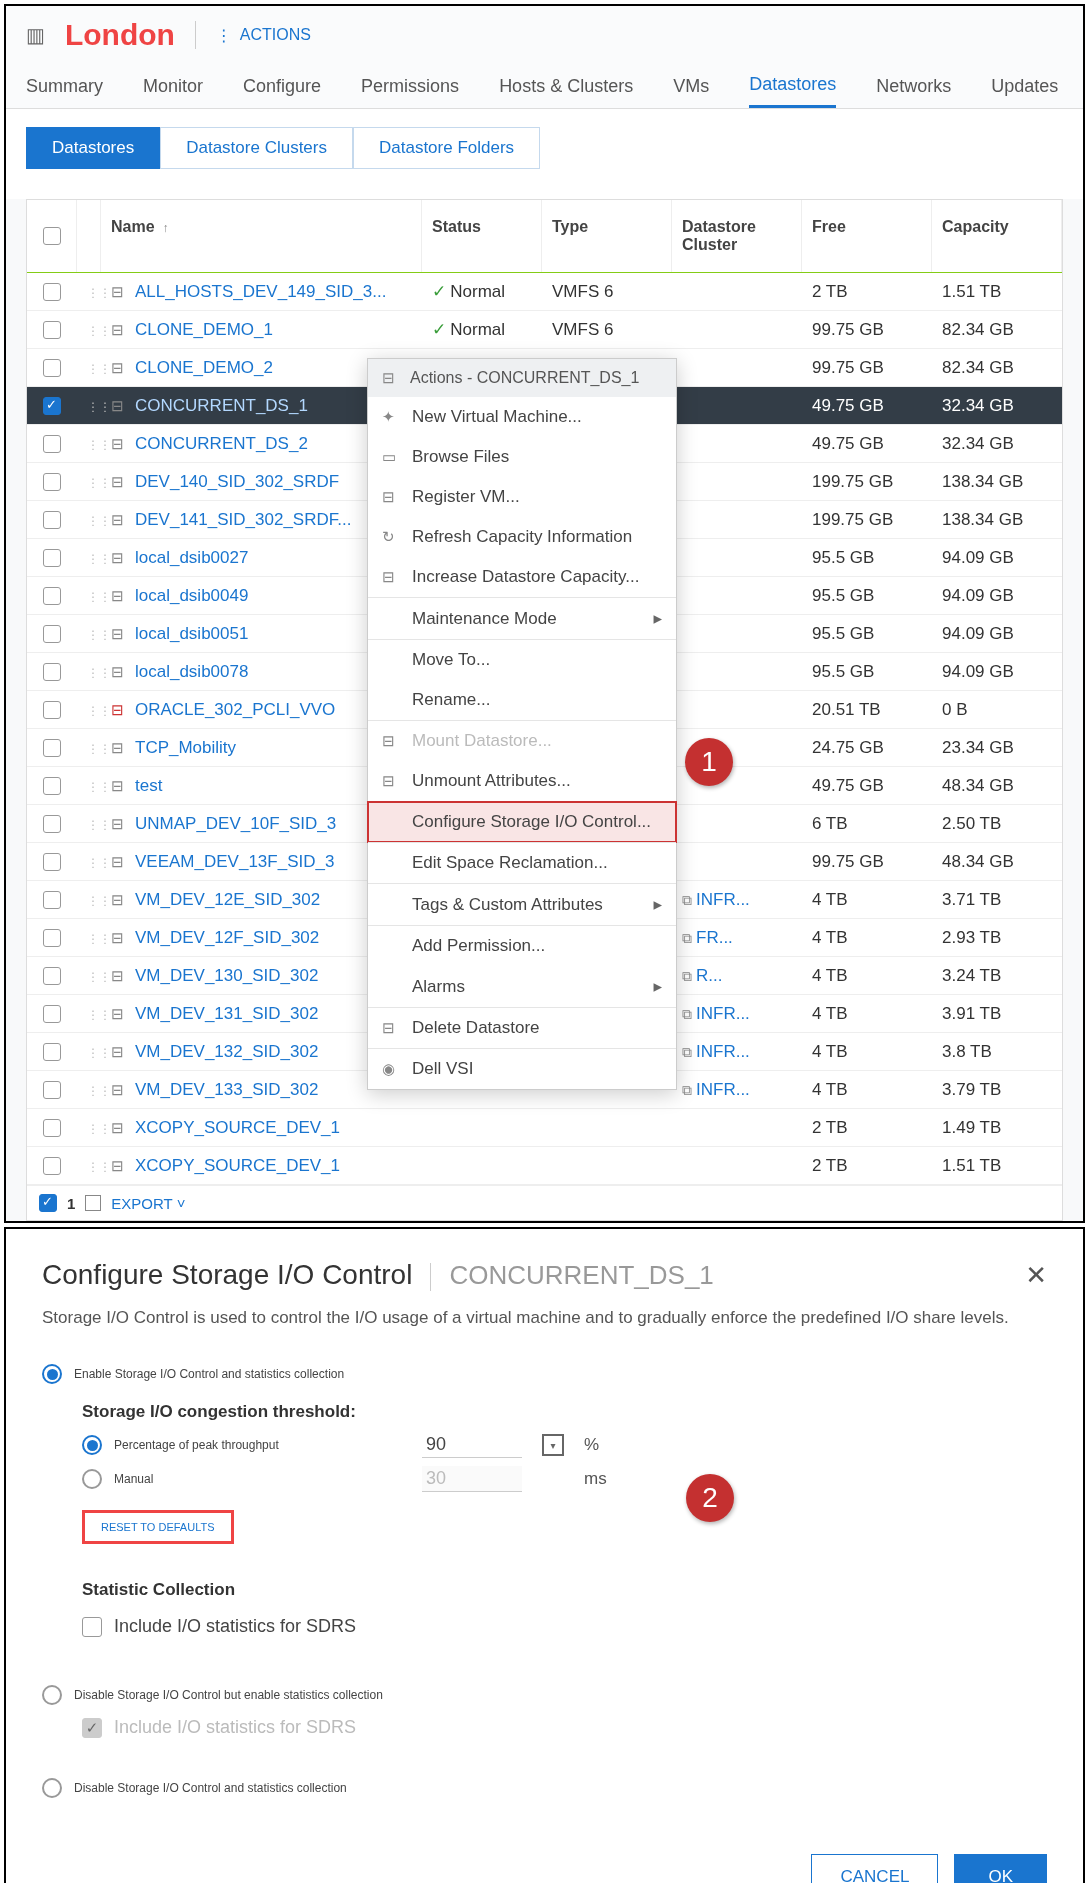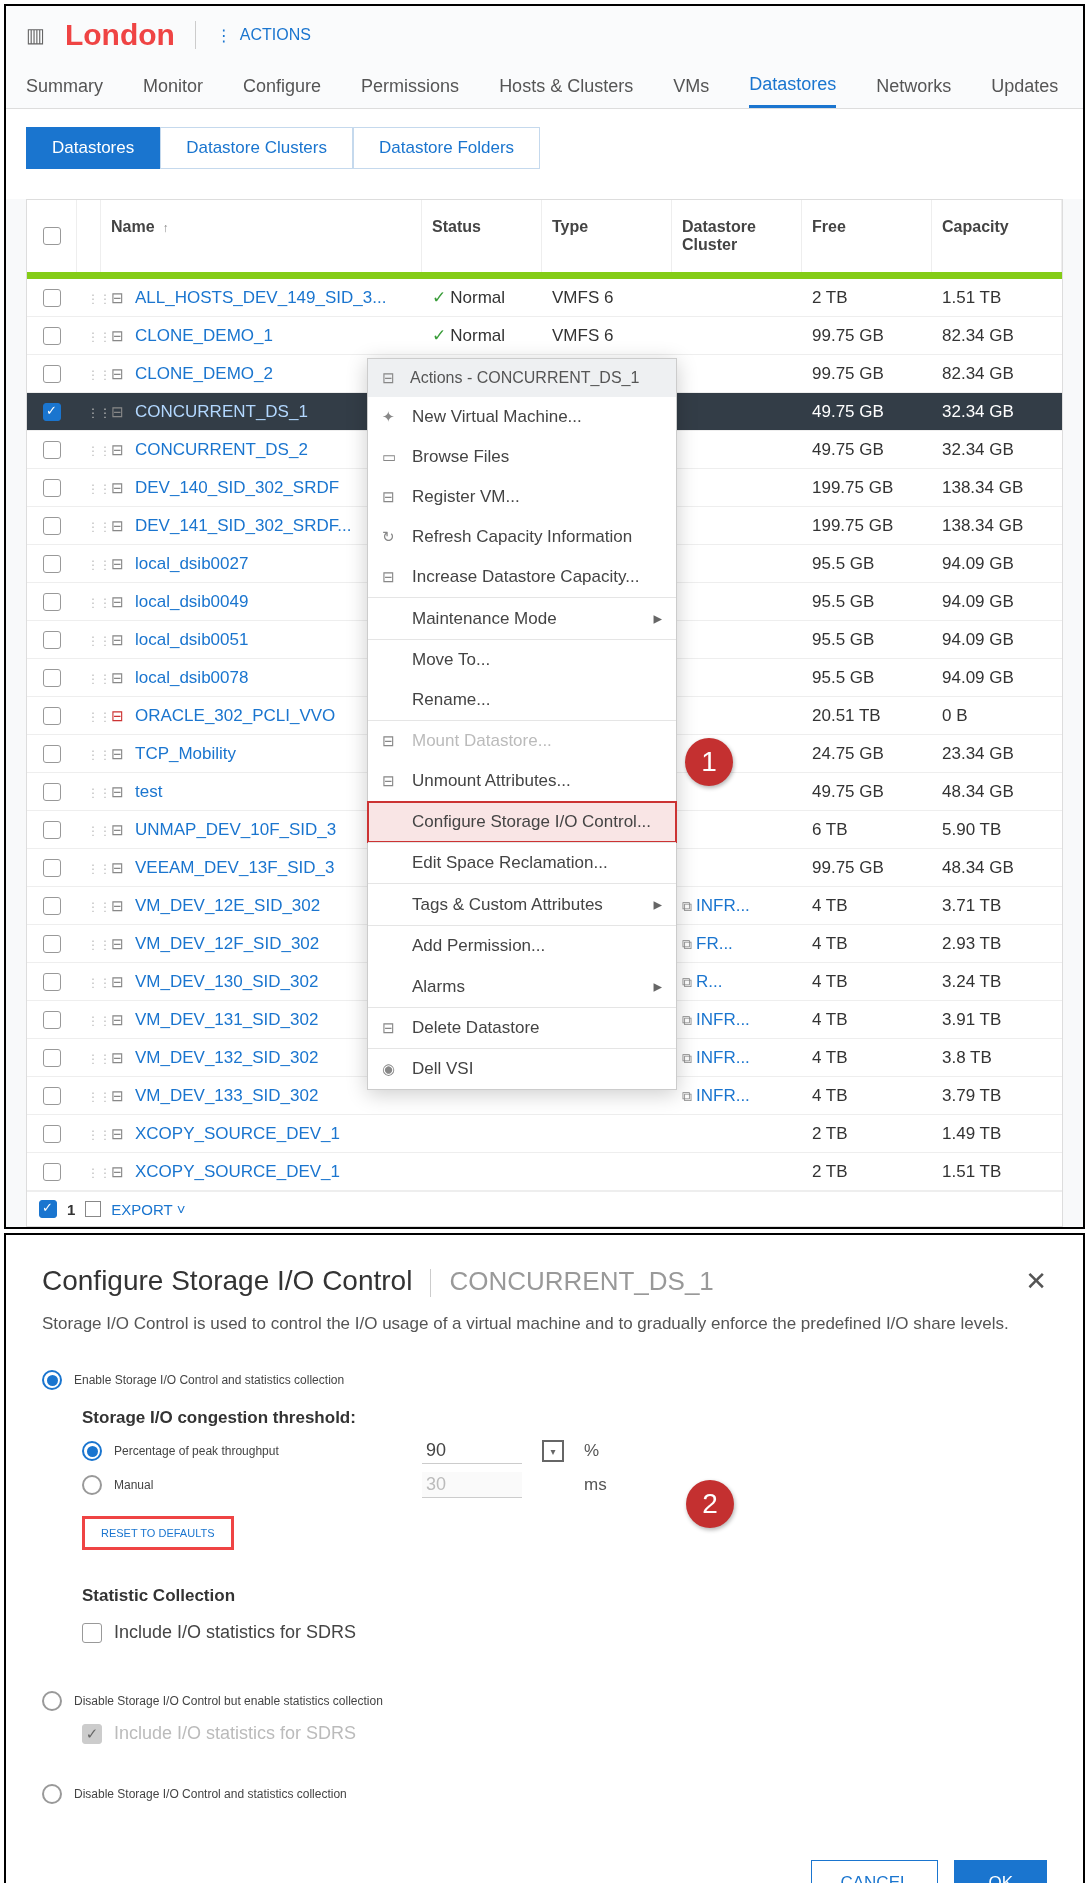--- a/index.html
+++ b/index.html
@@ -17,21 +17,21 @@
 
 .tabs { display: flex; gap: 40px; padding: 0 20px; border-bottom: 1px solid #ddd; background:#fafbfc;align-items:center;}
 .tab { padding: 10px 0; font-size: 18px; color: #555; cursor: pointer; }
 .tab.active { color: #1a75cf; border-bottom: 3px solid #1a75cf; }
 
 .sub-tabs { display: flex; gap: 0; padding: 18px 20px 30px; background:#fff;}
 .sub-tab { padding: 10px 25px; border: 1px solid #c5d9ed; color: #1a75cf; font-size: 17px; cursor:pointer; }
 .sub-tab.active { background: #1a75cf; color: #fff; border-color:#1a75cf; }
 
 .table-wrap { background: #fff; margin: 0 20px; border:1px solid #ddd; position: relative; }
-.thead { display: flex; border-bottom: 7px solid #84cc16; background:#fff; }
+.thead { display: flex; border-bottom: 1px solid #84cc16; background:#fff; }
 .th { padding: 18px 10px; font-size: 16px; color: #444; font-weight:600; border-right:1px solid #eee; }
 .col-chk { width: 50px; display:flex; align-items:center; justify-content:center;}
 .col-grip { width: 24px; }
 .col-name { flex: 1 1 290px; }
 .col-status { width: 120px; }
 .col-type { width: 130px; }
 .col-cluster { width: 130px; }
 .col-cap { width: 130px; }
 .col-free { width: 130px; }
 
@@ -318,21 +318,21 @@
         <div class="trow">
           <div class="td col-chk">
             <span class="chk"></span>
           </div>
           <div class="td col-grip"><span class="grip">⋮⋮</span></div>
           <div class="td col-name"><span class="ds-icon">⊟</span><span class="ds-name">UNMAP_DEV_10F_SID_3</span></div>
           <div class="td col-status"></div>
           <div class="td col-type"></div>
           <div class="td col-cluster"></div>
           <div class="td col-cap">6 TB</div>
-          <div class="td col-free">5.90 TB</div>
+          <div class="td col-free">2.50 TB</div>
         </div>
         <div class="trow">
           <div class="td col-chk">
             <span class="chk"></span>
           </div>
           <div class="td col-grip"><span class="grip">⋮⋮</span></div>
           <div class="td col-name"><span class="ds-icon">⊟</span><span class="ds-name">VEEAM_DEV_13F_SID_3</span></div>
           <div class="td col-status"></div>
           <div class="td col-type"></div>
           <div class="td col-cluster"></div>

